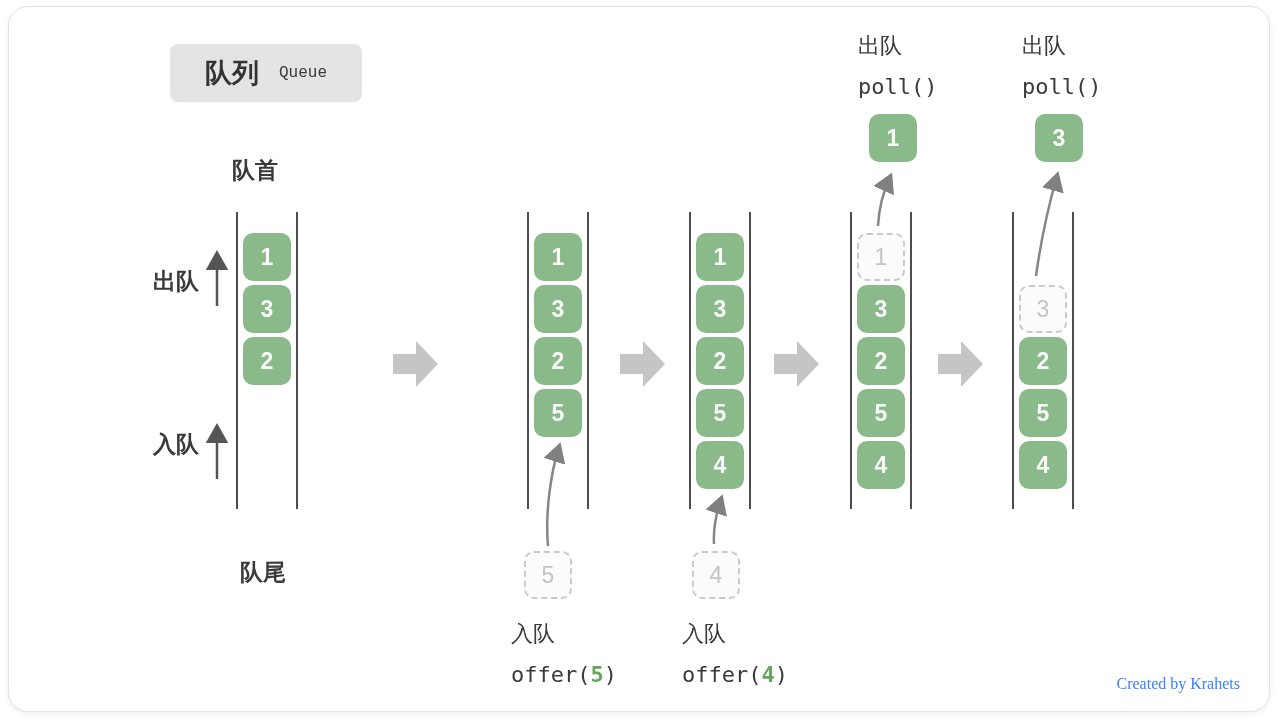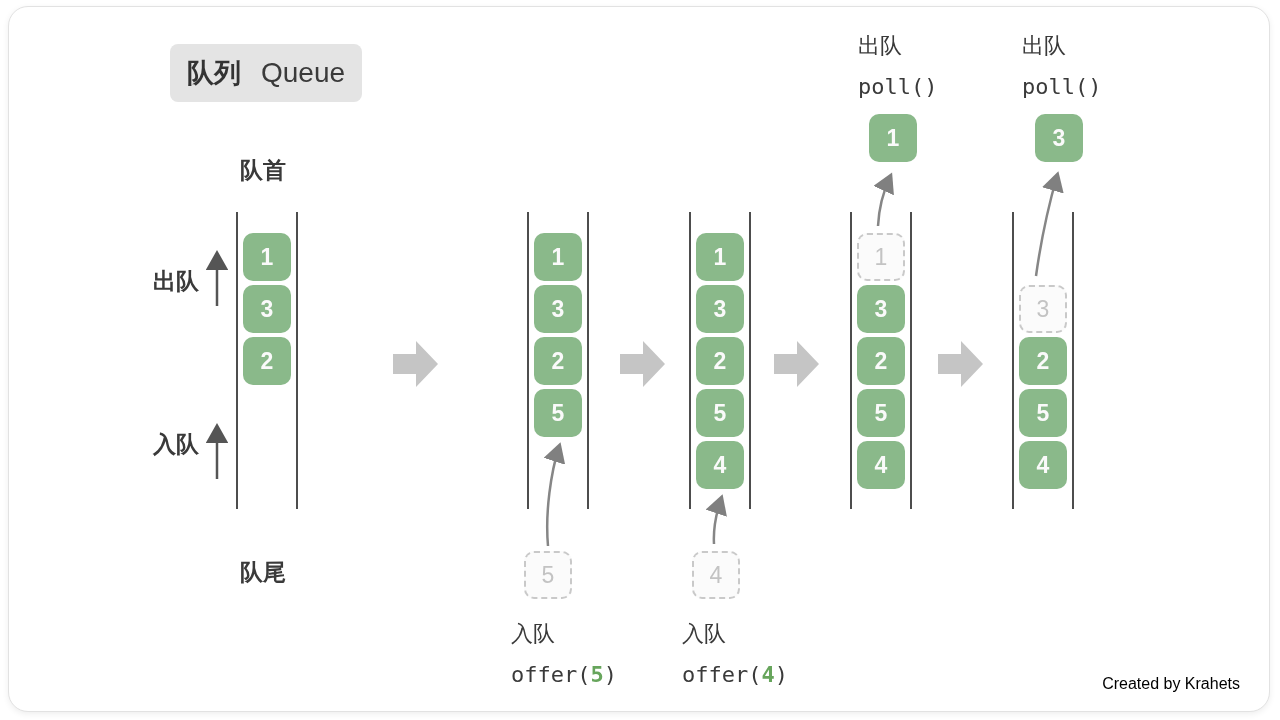--- a/index.html
+++ b/index.html
@@ -12,21 +12,21 @@
     background: #ffffff; border: 1px solid #e2e2e2; border-radius: 20px;
     box-shadow: 0 2px 6px rgba(0,0,0,0.07);
   }
 
   .badge {
     position: absolute; left: 170px; top: 44px; width: 192px; height: 58px;
     background: #e4e4e4; border-radius: 8px;
     display: flex; align-items: center; justify-content: center; gap: 20px;
   }
   .badge-zh { font-size: 27px; font-weight: bold; color: #333333; }
-  .badge-en { font-family: Liberation Sans, sans-serif; font-size: 28px; color: #3a3a3a; }
+  .badge-en { font-family: Liberation Mono, monospace; font-size: 16px; color: #3a3a3a; }
 
   .lbl { position: absolute; font-size: 23px; font-weight: bold; color: #3a3a3a; }
 
   .queue {
     position: absolute; top: 212px; height: 297px; width: 62px;
     border-left: 2px solid #4d4d4d; border-right: 2px solid #4d4d4d;
   }
   .cell {
     position: absolute; left: 50%; transform: translateX(-50%);
     width: 48px; height: 48px; border-radius: 10px;
@@ -44,36 +44,36 @@
   .op-zh { font-size: 22px; margin-bottom: 9px; }
   .op-code { font-family: "DejaVu Sans Mono", monospace; font-size: 22px; color: #3a3a3a; margin-top: 13px; }
   .op-code .arg { color: var(--code-green, #67a55c); font-weight: bold; }
 
   .block-arrow { position: absolute; width: 45px; height: 46px; }
 
   .overlay { position: absolute; left: 0; top: 0; width: 1280px; height: 720px; pointer-events: none; }
 
   .watermark {
     position: absolute; right: 40px; top: 675px;
-    font-family: Liberation Sans, sans-serif; font-size: 16px; color: #000000;
+    font-family: Liberation Serif, serif; font-size: 16px; color: #3b82f6;
   }
 </style>
 </head>
 <body>
 
 <div class="stage">
 
   <div class="card"></div>
 
   <div class="badge">
     <span class="badge-zh">队列</span>
     <span class="badge-en">Queue</span>
   </div>
 
-  <div class="lbl" style="left:240px; top:155px;">队首</div>
+  <div class="lbl" style="left:232px; top:155px;">队首</div>
   <div class="lbl" style="left:240px; top:557px;">队尾</div>
   <div class="lbl" style="left:153px; top:266px;">出队</div>
   <div class="lbl" style="left:153px; top:429px;">入队</div>
 
   <div class="queue" style="left:236px;">
     <div class="cell r1">1</div>
     <div class="cell r2">3</div>
     <div class="cell r3">2</div>
   </div>
 

